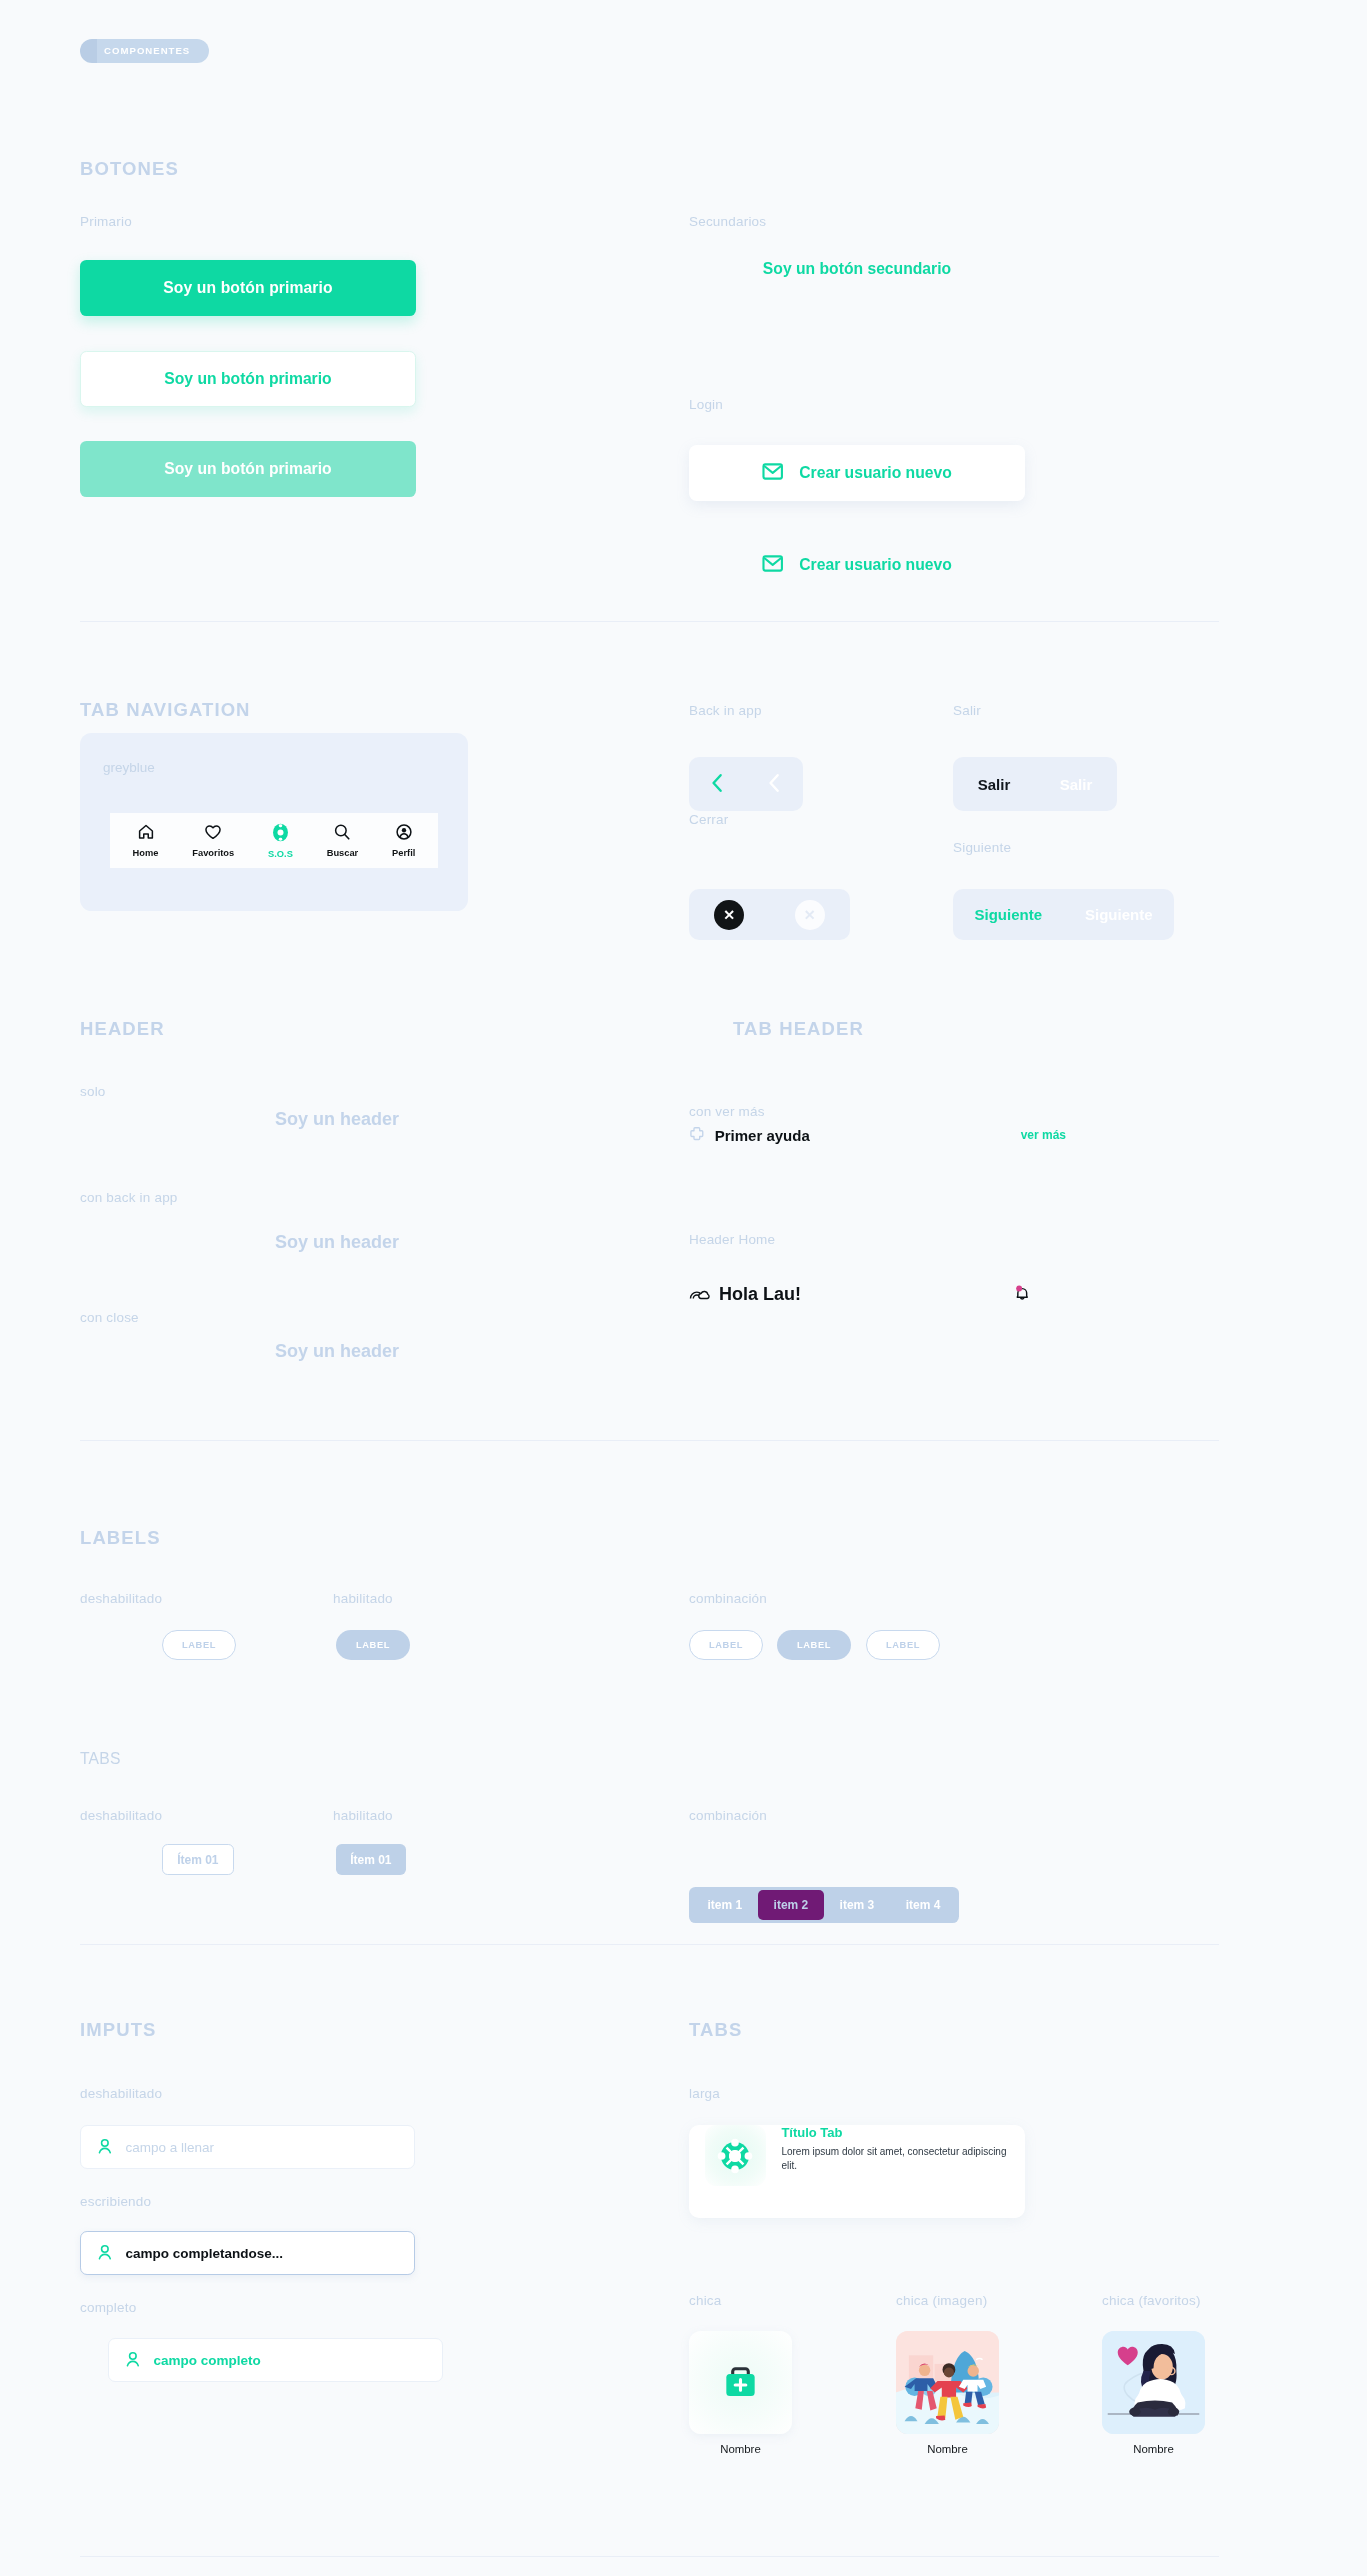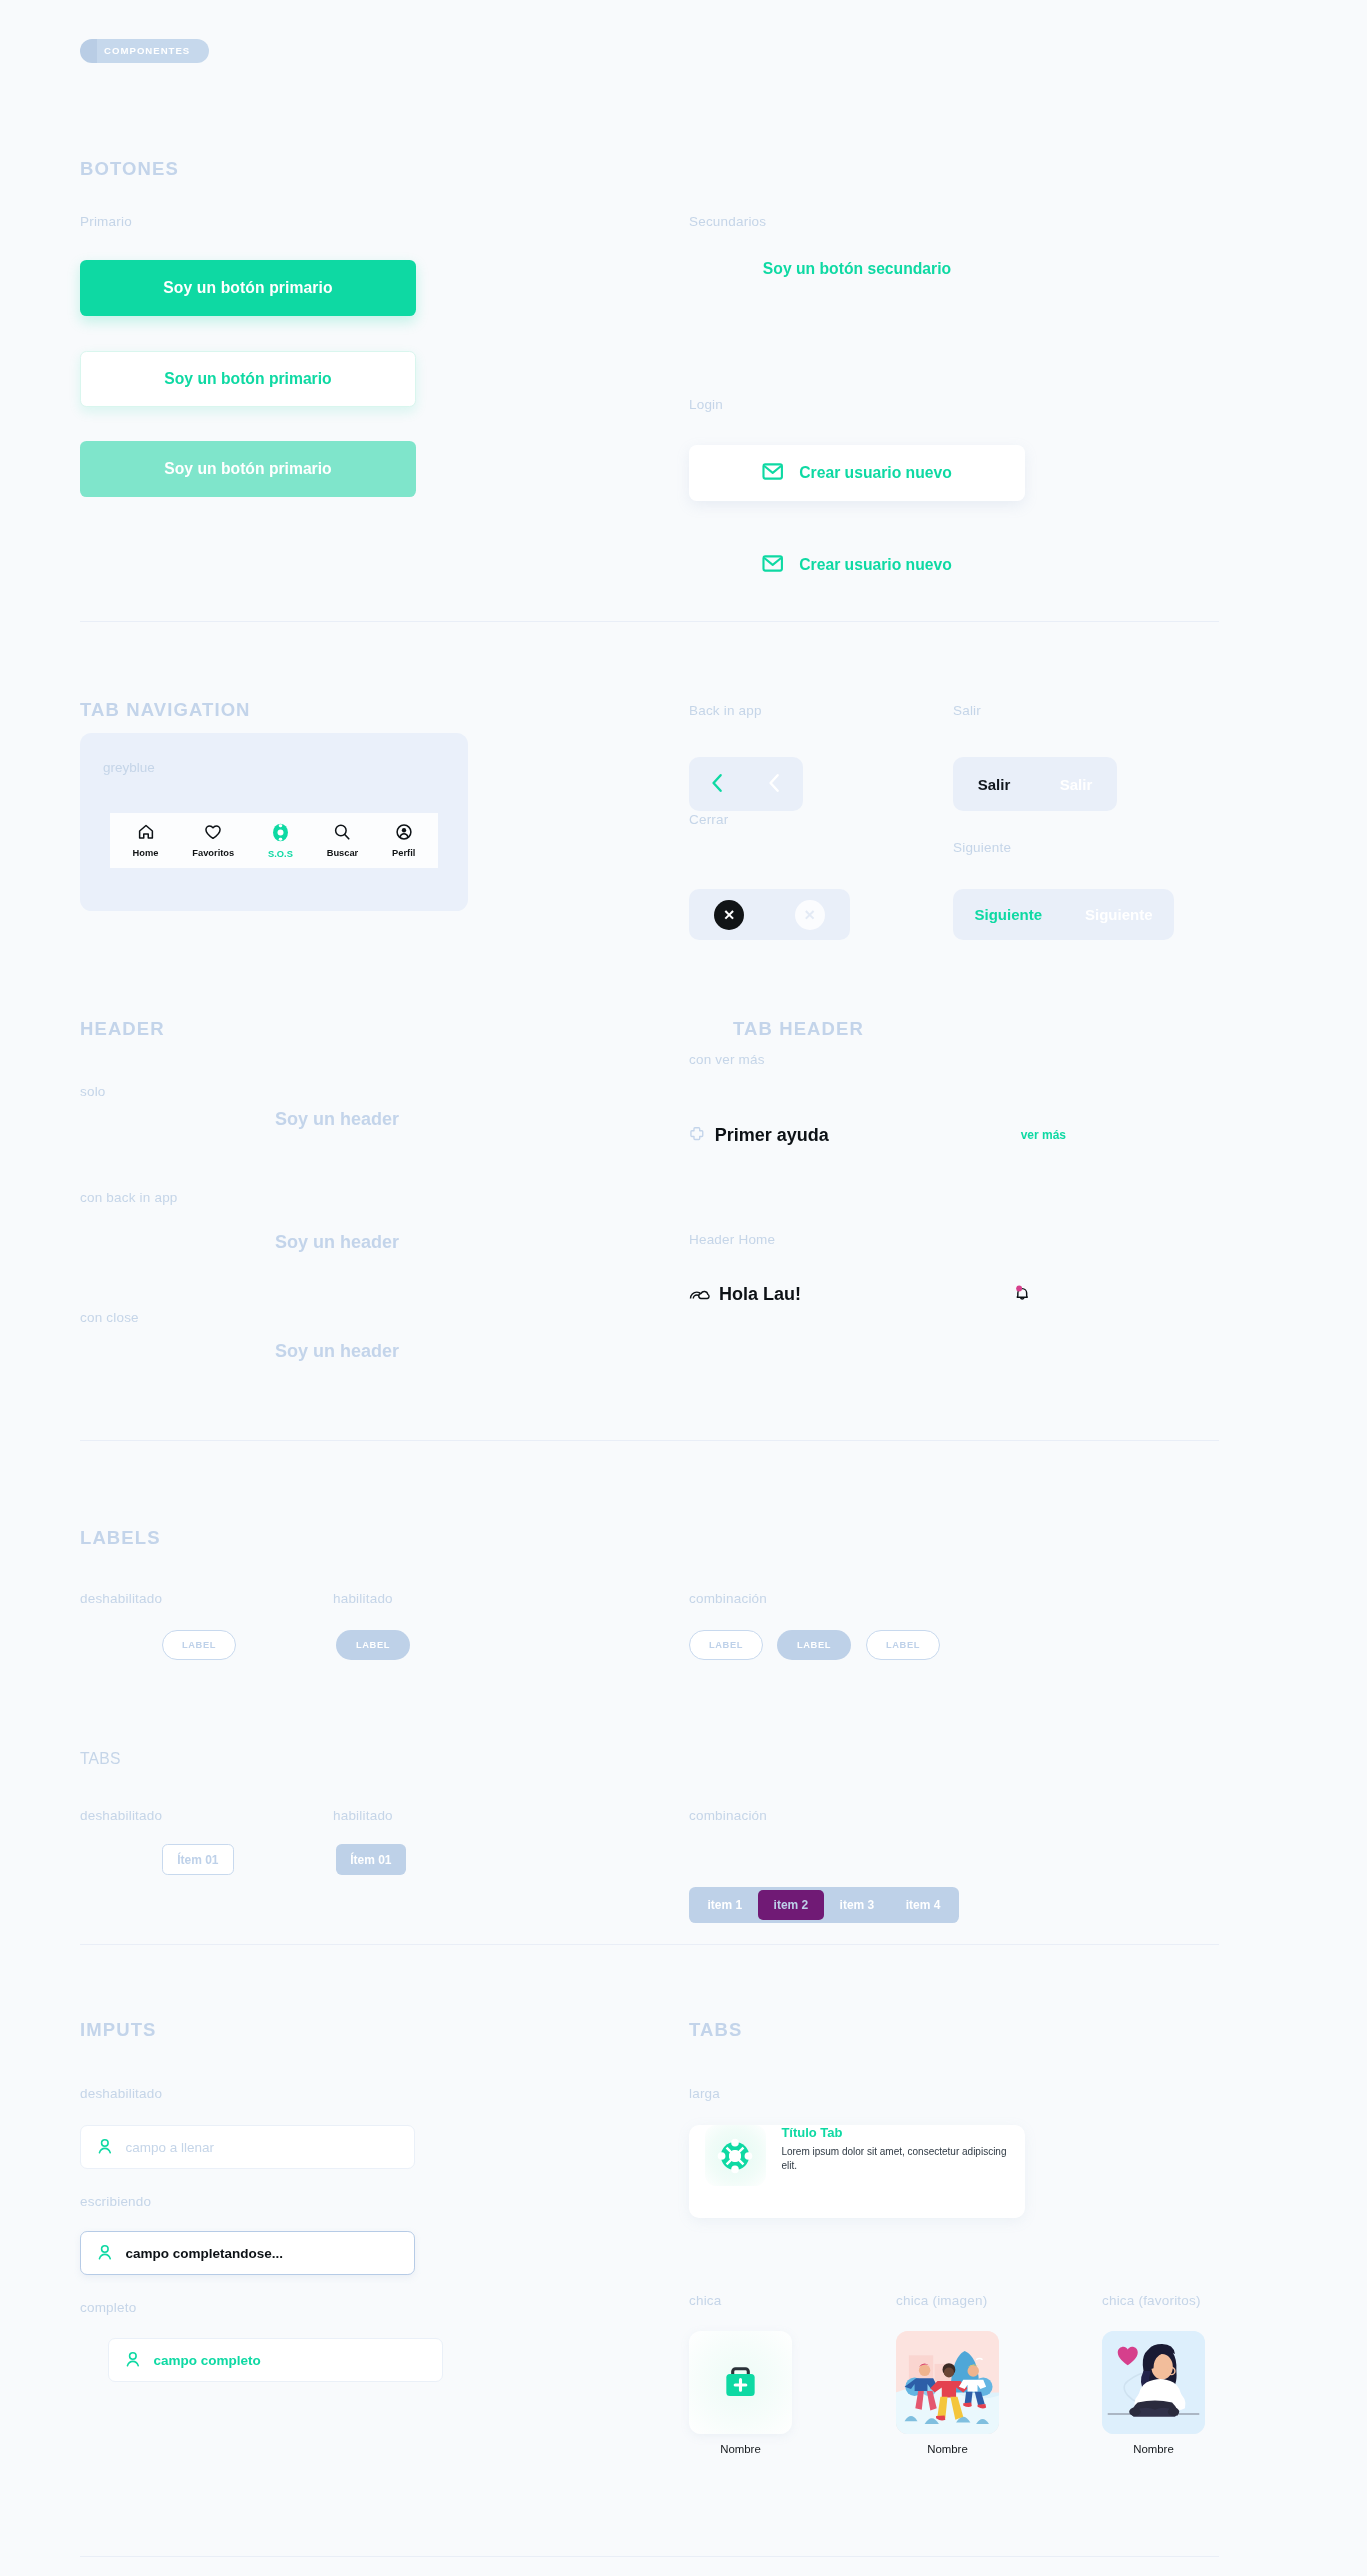--- a/index.html
+++ b/index.html
@@ -113,21 +113,21 @@
   .close-light {
     width: 30px; height: 30px; border-radius: 50%; background: #fbfcfe;
     display: flex; align-items: center; justify-content: center;
     color: #e3eaf5; font-size: 14.2px; font-weight: 700; cursor: pointer;
   }
 
   
   .ghost-header {
     font-size: 18px; font-weight: 700; color: #c3d4ea;
   }
-  .tabheader-title { font-size: 18px; font-weight: 700; color: #0d1216; }
+  .tabheader-title { font-size: 15px; font-weight: 700; color: #0d1216; }
   .vermas { font-size: 12px; font-weight: 700; color: #0ed9a3; cursor: pointer; }
   .hola { font-size: 18px; font-weight: 700; color: #0d1216; }
 
   
   .lbl-off {
     height: 30px; min-width: 74px; padding: 0 14.2px; border-radius: 15px;
     background: #ffffff; border: 1.1px solid #c8d9ee; color: #bed1e9;
     font-size: 9.3px; font-weight: 700; letter-spacing: 0.6px;
     display: inline-flex; align-items: center; justify-content: center; cursor: pointer;
   }
@@ -339,21 +339,21 @@
 <div class="abs ghost-header" style="left:275px; top:1109px;">Soy un header</div>
 
 <div class="abs sub-label" style="left:80px; top:1190px;">con back in app</div>
 <div class="abs ghost-header" style="left:275px; top:1232px;">Soy un header</div>
 
 <div class="abs sub-label" style="left:80px; top:1310px;">con close</div>
 <div class="abs ghost-header" style="left:275px; top:1341px;">Soy un header</div>
 
 <div class="abs sec-title" style="left:689px; top:1018px;margin-left:44px;">TAB HEADER</div>
 
-<div class="abs sub-label" style="left:689px; top:1052px;">con ver más</div>
+<div class="abs sub-label" style="left:689px; top:1104px;">con ver más</div>
 <div class="abs" style="left:689px; top:1121px; width:377px; height:28.5px; display:flex; align-items:center; justify-content:space-between;">
   <div style="display:flex; align-items:center; gap:10px;">
     <span>
       <svg width="15.7" height="15.7" viewBox="0 0 22 22" fill="none">
         <path d="M8.3 2.4 h5.4 a1.3 1.3 0 0 1 1.3 1.3 v3 h3 a1.3 1.3 0 0 1 1.3 1.3 v5.4 a1.3 1.3 0 0 1 -1.3 1.3 h-3 v3 a1.3 1.3 0 0 1 -1.3 1.3 h-5.4 a1.3 1.3 0 0 1 -1.3 -1.3 v-3 h-3 a1.3 1.3 0 0 1 -1.3 -1.3 v-5.4 a1.3 1.3 0 0 1 1.3 -1.3 h3 v-3 a1.3 1.3 0 0 1 1.3 -1.3 z" stroke="#c3d4ea" stroke-width="1.9" fill="none" stroke-linejoin="round"></path>
       </svg>
     </span>
     <span class="tabheader-title">Primer ayuda</span>
   </div>
   <span class="vermas">ver más</span>

